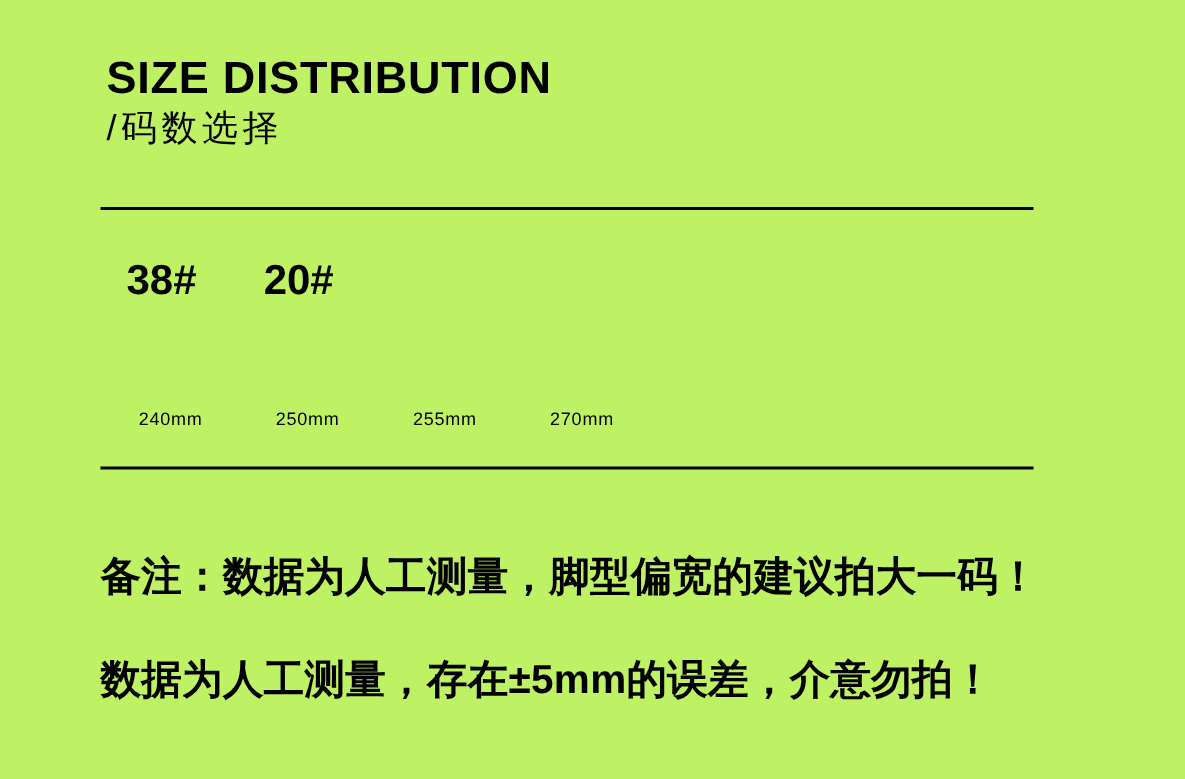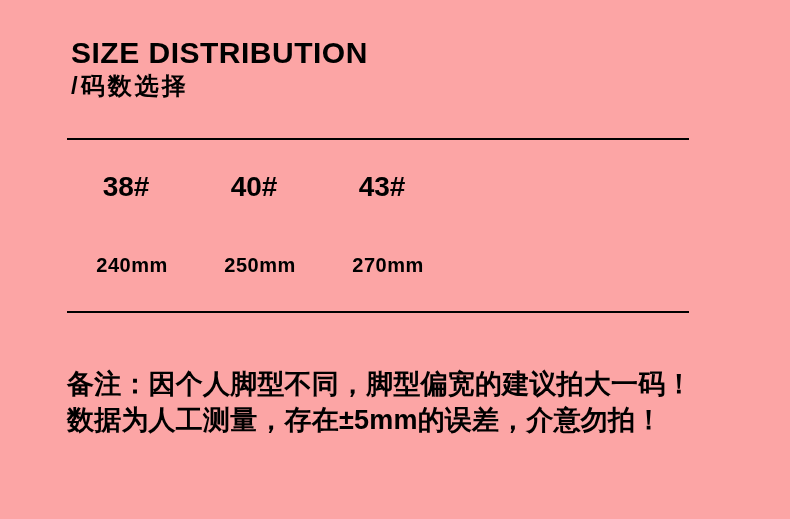--- a/index.html
+++ b/index.html
@@ -4,21 +4,21 @@
 <style>
   html, body {
     margin: 0;
     padding: 0;
     background: #ffffff;
   }
   .page {
     position: relative;
     width: 790px;
     height: 519px;
-    background: #fca5a5;
+    background: #bef264;
     color: #000000;
     font-family: "Liberation Sans", "DejaVu Sans", sans-serif;
     overflow: hidden;
   }
   .header {
     position: absolute;
     left: 71px;
     top: 36px;
   }
   .title-en {
@@ -26,93 +26,93 @@
     font-size: 30px;
     line-height: 34px;
     font-weight: bold;
     letter-spacing: 0.5px;
     white-space: nowrap;
   }
   .title-zh {
     margin-top: 2px;
     font-size: 24px;
     line-height: 28px;
-    font-weight: bold;
+    font-weight: normal;
     letter-spacing: 3px;
     white-space: nowrap;
   }
   .divider {
     position: absolute;
     left: 67px;
     width: 622px;
     height: 2px;
     background: #000000;
   }
   .divider-top { top: 138px; }
   .divider-bottom { top: 311px; }
   .row {
     position: absolute;
     display: grid;
-    grid-template-columns: repeat(5, 1fr);
+    grid-template-columns: repeat(7, 1fr);
   }
   .row-sizes {
     left: 62px;
     top: 171px;
     width: 640px;
     font-size: 28px;
     line-height: 32px;
     font-weight: bold;
   }
   .row-lengths {
     left: 68px;
-    top: 254px;
+    top: 268px;
     width: 640px;
-    font-size: 20px;
+    font-size: 12px;
     line-height: 22px;
-    font-weight: bold;
+    font-weight: normal;
     letter-spacing: 0.5px;
   }
   .cell {
     text-align: center;
     white-space: nowrap;
   }
   .note {
     position: absolute;
     left: 67px;
     font-size: 27px;
     line-height: 34px;
     font-weight: bold;
     letter-spacing: 0.2px;
     white-space: nowrap;
   }
   .note-1 { top: 367px; }
-  .note-2 { top: 403px; }
+  .note-2 { top: 436px; }
 </style>
 </head>
 <body>
 
 <div class="page">
 
   <header class="header">
     <h1 class="title-en">SIZE DISTRIBUTION</h1>
     <div class="title-zh">/码数选择</div>
   </header>
 
   <div class="divider divider-top"></div>
 
   <div class="row row-sizes">
     <span class="cell">38#</span>
-    <span class="cell">40#</span>
-    <span class="cell">43#</span>
+    <span class="cell">20#</span>
   </div>
 
   <div class="row row-lengths">
     <span class="cell">240mm</span>
     <span class="cell">250mm</span>
+    <span class="cell">255mm</span>
     <span class="cell">270mm</span>
   </div>
 
   <div class="divider divider-bottom"></div>
 
-  <div class="note note-1">备注：因个人脚型不同，脚型偏宽的建议拍大一码！</div>
+  <div class="note note-1">备注：数据为人工测量，脚型偏宽的建议拍大一码！</div>
   <div class="note note-2">数据为人工测量，存在±5mm的误差，介意勿拍！</div>
 
 </div>
 
 </body></html>

